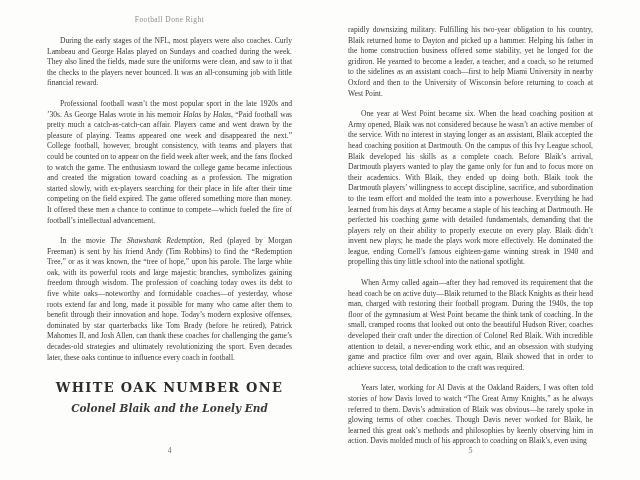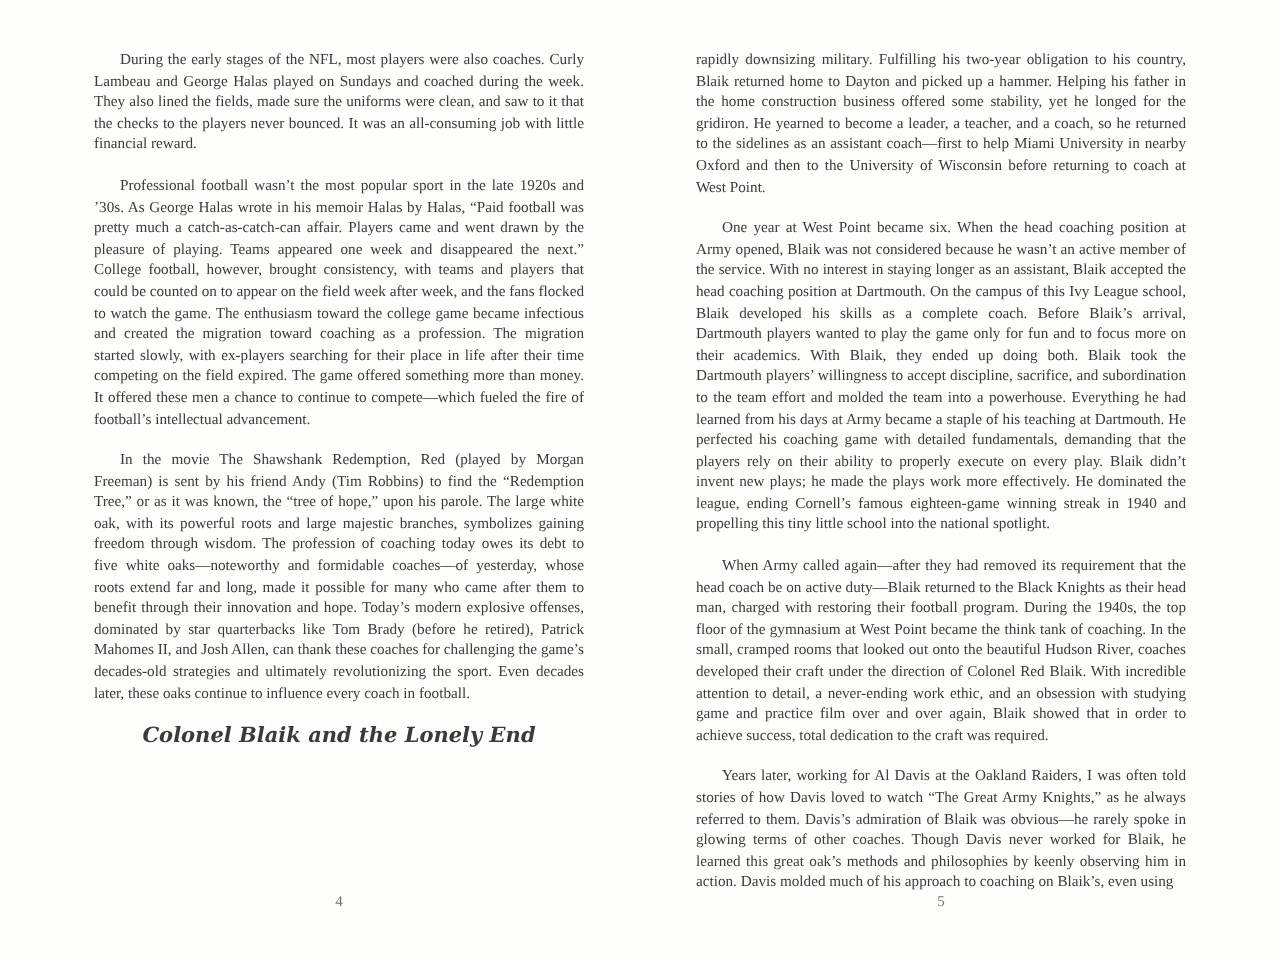--- a/index.html
+++ b/index.html
@@ -29,21 +29,21 @@
     margin-bottom: 12px;
   }
   .body-text p {
     margin: 10px;
     font-size: 7.6px;
     line-height: 10.6px;
     text-align: justify;
     color: #3a3a3a;
   }
   .body-text p.indent { text-indent: 13px; }
-  .it { }
+  .it { font-style: italic; }
   .chapter-title {
     font-family: "DejaVu Serif", serif;
     font-weight: bold;
     text-align: center;
     font-size: 13px;
     line-height: 15px;
     letter-spacing: 1.3px;
     color: #2d2d2d;
     margin: 17px 0 0 0;
   }
@@ -66,24 +66,26 @@
   }
   .page-left  .page-number { left: 37px; right: 18px; }
   .page-right .page-number { left: 18px; right: 37px; }
 </style>
 </head>
 <body>
 
 <div class="spread">
 
   <div class="page page-left">
+    <div class="running-header">Football Done Right</div>
     <div class="body-text">
       <p class="indent">During the early stages of the NFL, most players were also coaches. Curly Lambeau and George Halas played on Sundays and coached during the week. They also lined the fields, made sure the uniforms were clean, and saw to it that the checks to the players never bounced. It was an all-consuming job with little financial reward.</p>
       <p class="indent"><span>Professional football wasn’t the most popular sport in the late 1920s and ’30s. As George Halas wrote in his memoir </span><span class="it">Halas by Halas</span><span>, “Paid football was pretty much a catch-as-catch-can affair. Players came and went drawn by the pleasure of playing. Teams appeared one week and disappeared the next.” College football, however, brought consistency, with teams and players that could be counted on to appear on the field week after week, and the fans flocked to watch the game. The enthusiasm toward the college game became infectious and created the migration toward coaching as a profession. The migration started slowly, with ex-players searching for their place in life after their time competing on the field expired. The game offered something more than money. It offered these men a chance to continue to compete—which fueled the fire of football’s intellectual advancement.</span></p>
       <p class="indent"><span>In the movie </span><span class="it">The Shawshank Redemption</span><span>, Red (played by Morgan Freeman) is sent by his friend Andy (Tim Robbins) to find the “Redemption Tree,” or as it was known, the “tree of hope,” upon his parole. The large white oak, with its powerful roots and large majestic branches, symbolizes gaining freedom through wisdom. The profession of coaching today owes its debt to five white oaks—noteworthy and formidable coaches—of yesterday, whose roots extend far and long, made it possible for many who came after them to benefit through their innovation and hope. Today’s modern explosive offenses, dominated by star quarterbacks like Tom Brady (before he retired), Patrick Mahomes II, and Josh Allen, can thank these coaches for challenging the game’s decades-old strategies and ultimately revolutionizing the sport. Even decades later, these oaks continue to influence every coach in football.</span></p>
+      <h1 class="chapter-title">WHITE OAK NUMBER ONE</h1>
       <h2 class="chapter-subtitle">Colonel Blaik and the Lonely End</h2>
     </div>
     <div class="page-number">4</div>
   </div>
 
   <div class="page page-right">
     <div class="body-text">
       <p>rapidly downsizing military. Fulfilling his two-year obligation to his country, Blaik returned home to Dayton and picked up a hammer. Helping his father in the home construction business offered some stability, yet he longed for the gridiron. He yearned to become a leader, a teacher, and a coach, so he returned to the sidelines as an assistant coach—first to help Miami University in nearby Oxford and then to the University of Wisconsin before returning to coach at West Point.</p>
       <p class="indent">One year at West Point became six. When the head coaching position at Army opened, Blaik was not considered because he wasn’t an active member of the service. With no interest in staying longer as an assistant, Blaik accepted the head coaching position at Dartmouth. On the campus of this Ivy League school, Blaik developed his skills as a complete coach. Before Blaik’s arrival, Dartmouth players wanted to play the game only for fun and to focus more on their academics. With Blaik, they ended up doing both. Blaik took the Dartmouth players’ willingness to accept discipline, sacrifice, and subordination to the team effort and molded the team into a powerhouse. Everything he had learned from his days at Army became a staple of his teaching at Dartmouth. He perfected his coaching game with detailed fundamentals, demanding that the players rely on their ability to properly execute on every play. Blaik didn’t invent new plays; he made the plays work more effectively. He dominated the league, ending Cornell’s famous eighteen-game winning streak in 1940 and propelling this tiny little school into the national spotlight.</p>
       <p class="indent">When Army called again—after they had removed its requirement that the head coach be on active duty—Blaik returned to the Black Knights as their head man, charged with restoring their football program. During the 1940s, the top floor of the gymnasium at West Point became the think tank of coaching. In the small, cramped rooms that looked out onto the beautiful Hudson River, coaches developed their craft under the direction of Colonel Red Blaik. With incredible attention to detail, a never-ending work ethic, and an obsession with studying game and practice film over and over again, Blaik showed that in order to achieve success, total dedication to the craft was required.</p>

